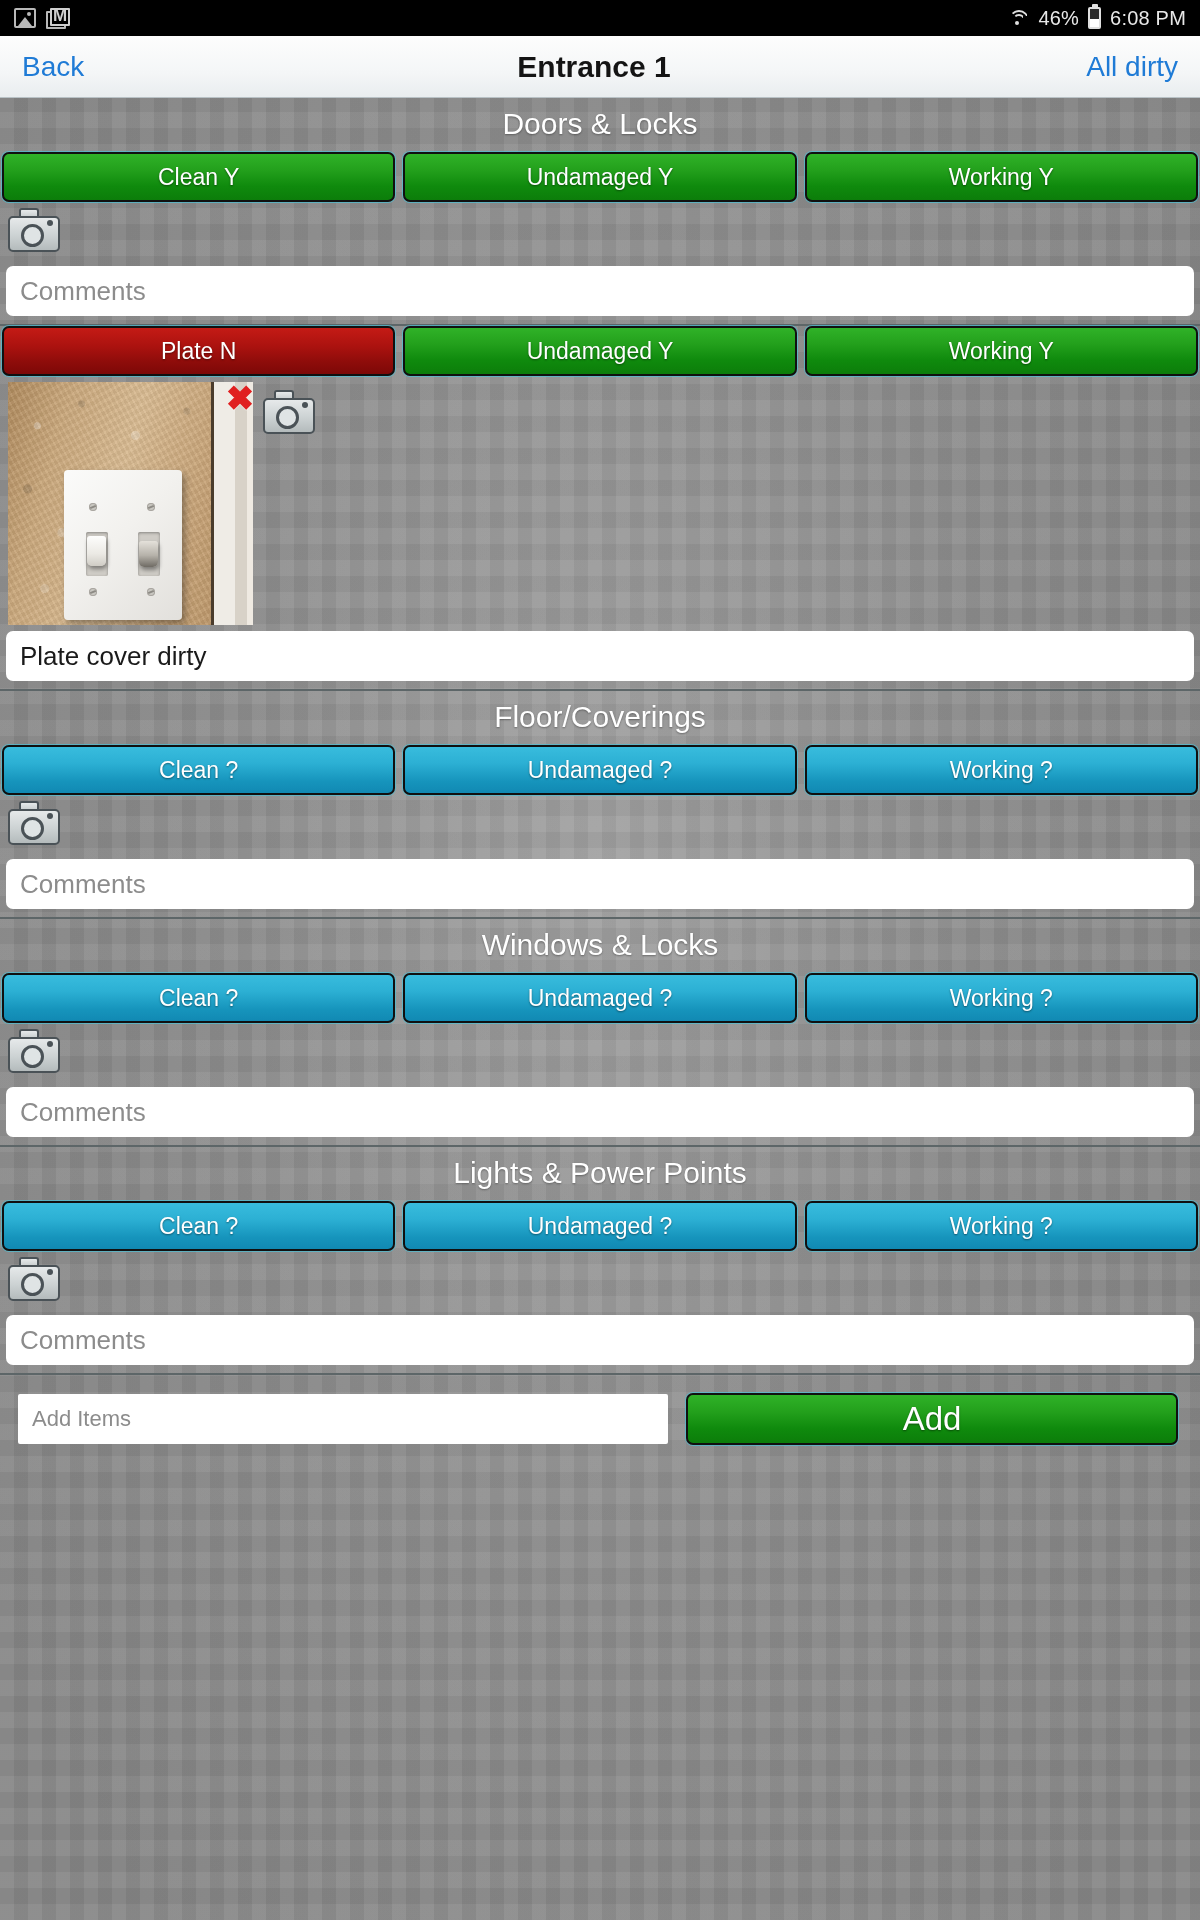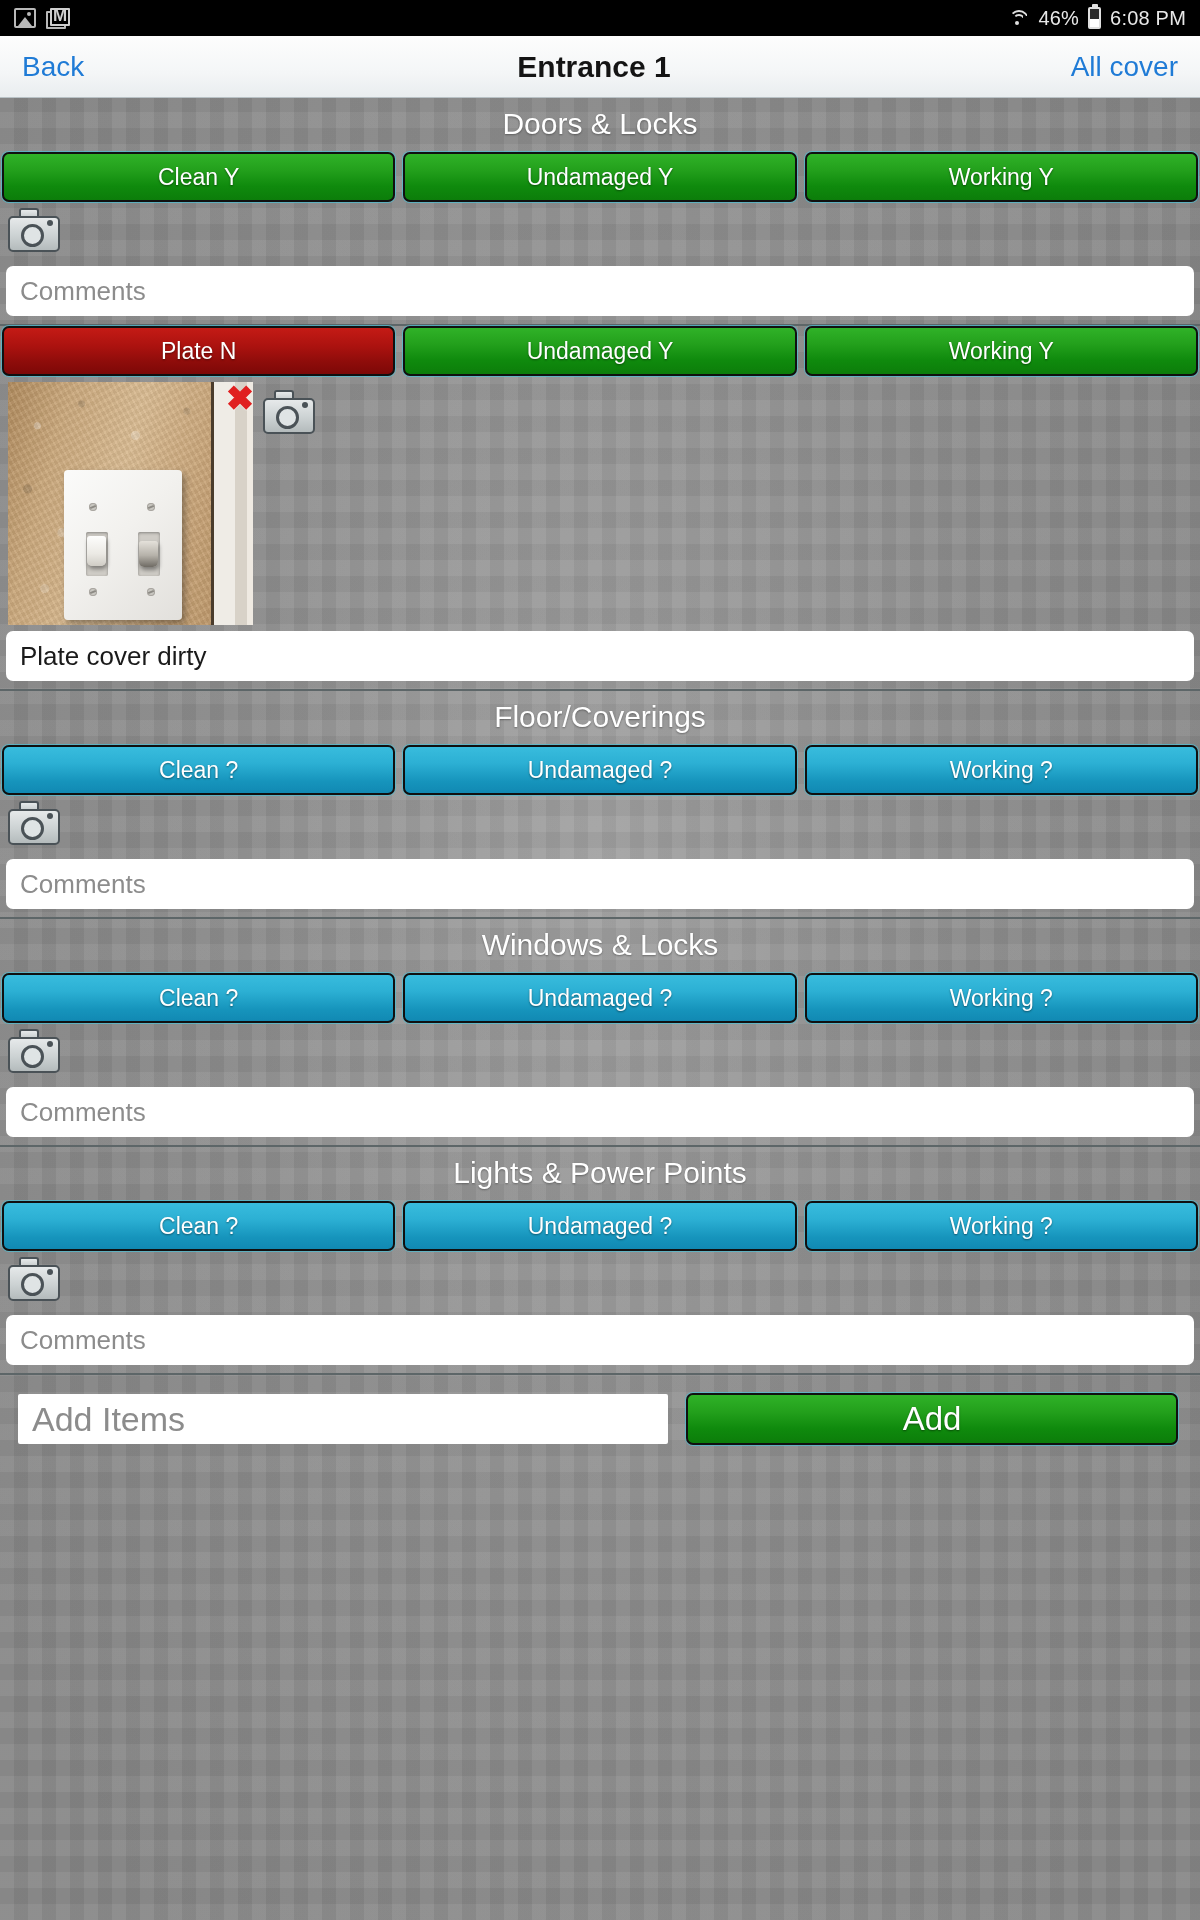--- a/index.html
+++ b/index.html
@@ -402,21 +402,21 @@
     align-items: center;
     gap: 18px;
     padding: 18px 22px 18px 18px;
   }
   .add-input {
     flex: 0 0 650px;
     height: 50px;
     background: #fff;
     border: none;
     border-radius: 2px;
-    font-size: 34px;
+    font-size: 22px;
     font-family: "Liberation Sans", sans-serif;
     padding: 0 14px;
     color: #1a1a1a;
     outline: none;
   }
   .add-input::placeholder { color: #8c8c8c; }
   .add-btn {
     flex: 1 1 auto;
     height: 52px;
     font-size: 33px;
@@ -443,21 +443,21 @@
       </span>
       <span class="sb-text">46%</span>
       <span class="ic-batt"></span>
       <span class="sb-text">6:08 PM</span>
     </div>
   </div>
 
   <div class="navbar">
     <span class="nav-link">Back</span>
     <span class="nav-title">Entrance 1</span>
-    <span class="nav-link nav-right">All cover</span>
+    <span class="nav-link nav-right">All dirty</span>
   </div>
 
   <div class="content">
 
 
     <div class="section">
       <div class="sec-title">Doors &amp; Locks</div>
       <div class="triple">
         <div class="btn3d btn-green">Clean Y</div>
         <div class="btn3d btn-green">Undamaged Y</div>

